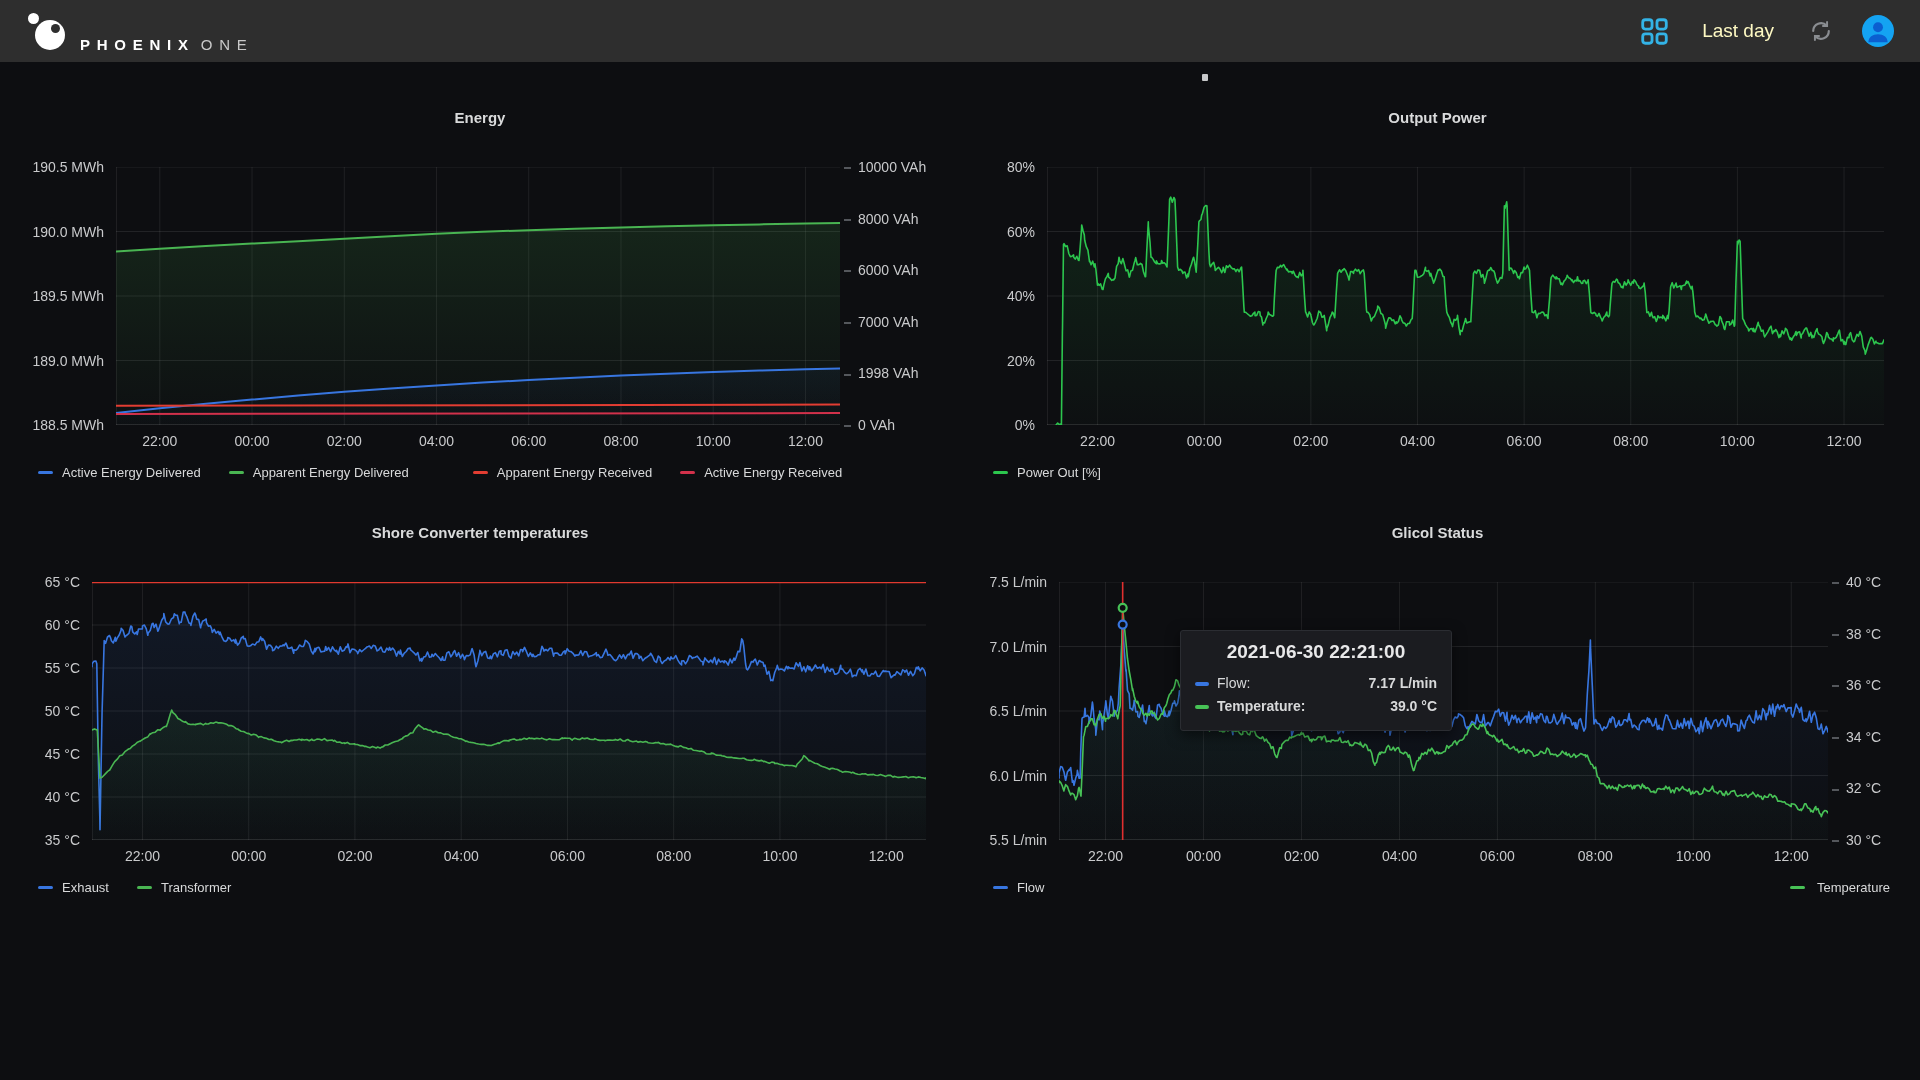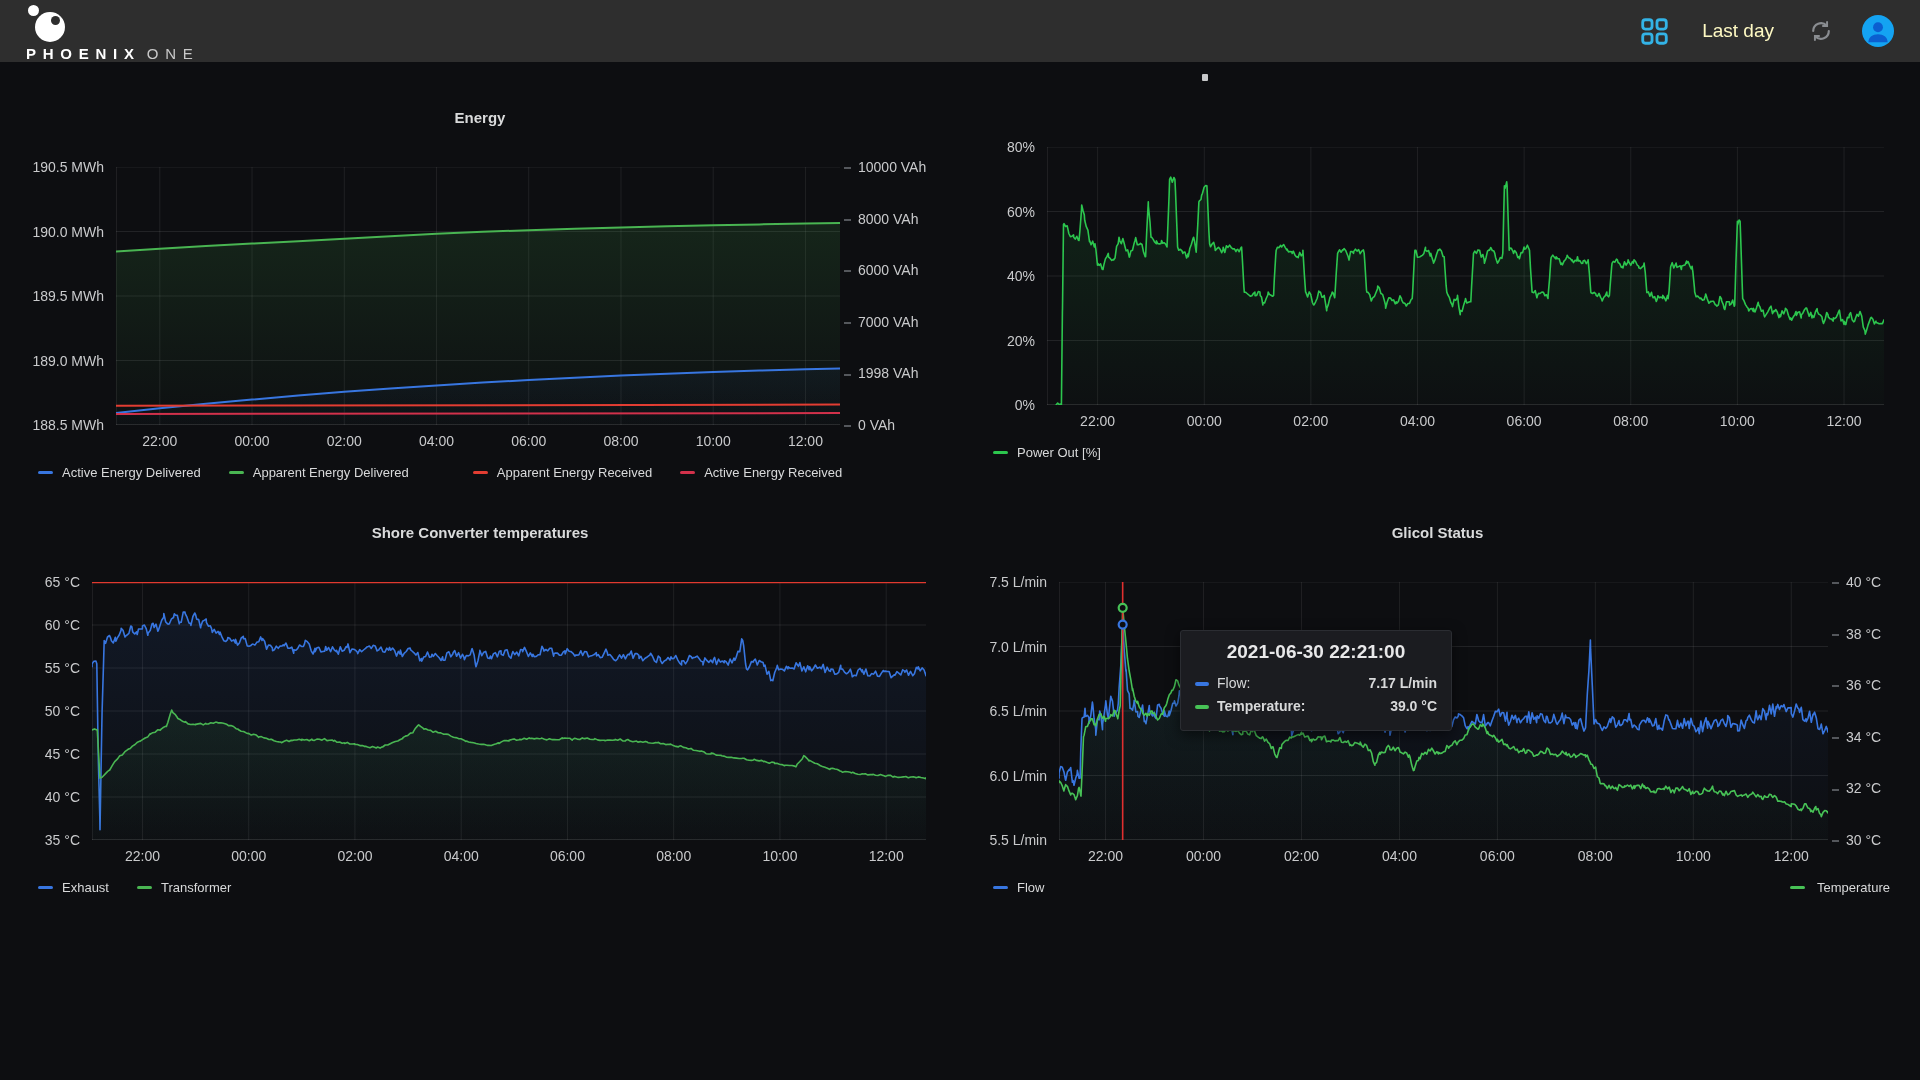--- a/index.html
+++ b/index.html
@@ -1,21 +1,21 @@
 <!DOCTYPE html>
 <html><head>
 <meta charset="utf-8">
 <style>
   html,body{margin:0;padding:0;background:#0d0e11;width:1920px;height:1080px;overflow:hidden;
     font-family:"Liberation Sans","DejaVu Sans",sans-serif;-webkit-font-smoothing:antialiased;}
   body{position:relative;color:#d8d9da;}
   
   header{position:absolute;left:0;top:0;width:1920px;height:62px;background:#2e2e2e;
     display:flex;align-items:center;justify-content:space-between;padding:0 26px;box-sizing:border-box;}
-  .brand{display:flex;align-items:flex-start;gap:0;flex-direction:column;}
+  .brand{display:flex;align-items:flex-end;gap:12px;}
   .logo-mark{position:relative;width:42px;height:44px;}
   .logo-big{position:absolute;left:9px;top:11px;width:30px;height:30px;background:#fff;border-radius:50%;}
   .logo-small{position:absolute;left:2px;top:4px;width:11px;height:11px;background:#fff;border-radius:50%;}
   .logo-dot{position:absolute;left:25px;top:15px;width:9px;height:9px;background:#2e2e2e;border-radius:50%;}
   .brand-text{font-size:15px;letter-spacing:.45em;color:#fff;font-weight:700;}
   .brand-text .light{font-weight:300;color:#c9c9c9;margin-left:6px;}
   .header-right{display:flex;align-items:center;gap:24px;}
   .icon-btn{background:none;border:none;padding:4px;cursor:pointer;display:flex;align-items:center;}
   .time-range{background:none;border:none;color:#fef9c3;font-size:19px;cursor:pointer;
     font-family:"Liberation Sans",sans-serif;padding:4px 6px;}
@@ -163,20 +163,21 @@
         </div>
         <div class="legend-item">
           <span class="dash" style="background: rgb(210, 49, 75);"></span>
           <span>Active Energy Received</span>
         </div>
       </div>
     </div>
 </section>
 
 <section class="panel" id="panel-power">
+  <h2>Output Power</h2>
   <div class="chart">
       <svg width="837" height="258" viewBox="0 0 837 258" class="plot-svg" style="left:72px;overflow:hidden">
         <defs>
           <linearGradient id="power-g0" x1="0" y1="0" x2="0" y2="1">
             <stop offset="0%" stop-color="#2cc64e" stop-opacity="0.13"></stop>
             <stop offset="100%" stop-color="#2cc64e" stop-opacity="0.01"></stop>
           </linearGradient>
         </defs>
         <line x1="0" y1="258" x2="837" y2="258" stroke="rgba(255,255,255,0.09)" stroke-width="1"></line>
         <line x1="0" y1="193.5" x2="837" y2="193.5" stroke="rgba(255,255,255,0.09)" stroke-width="1"></line>

